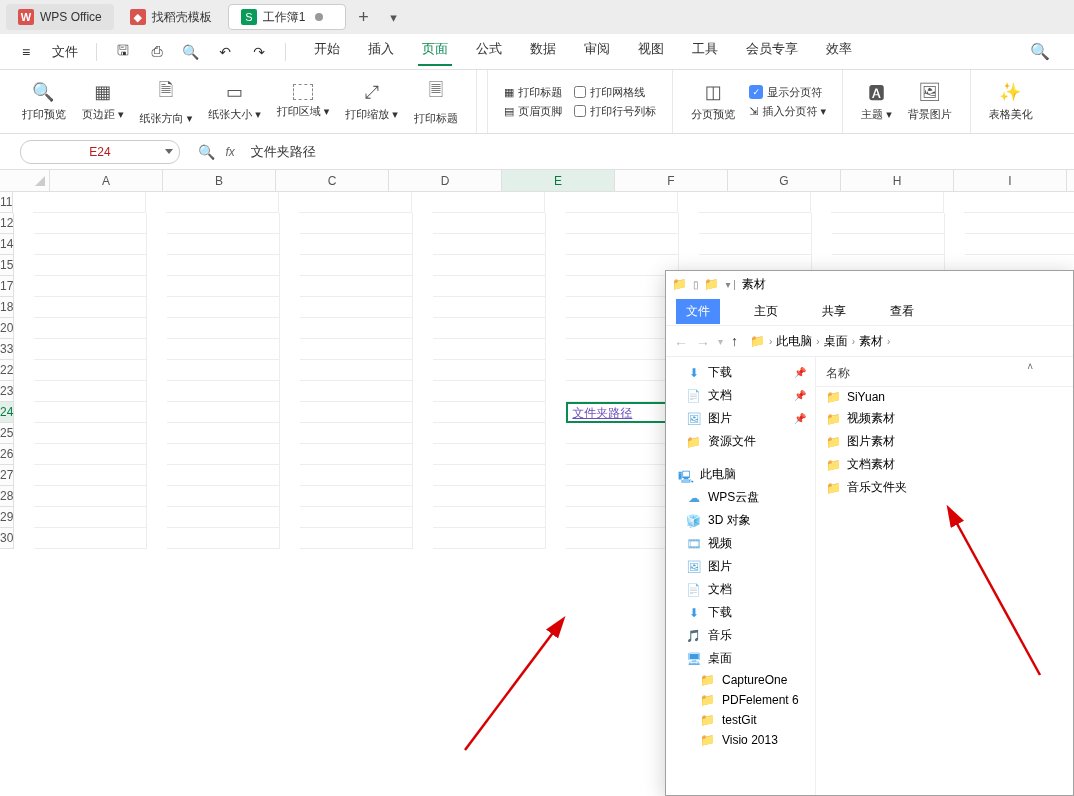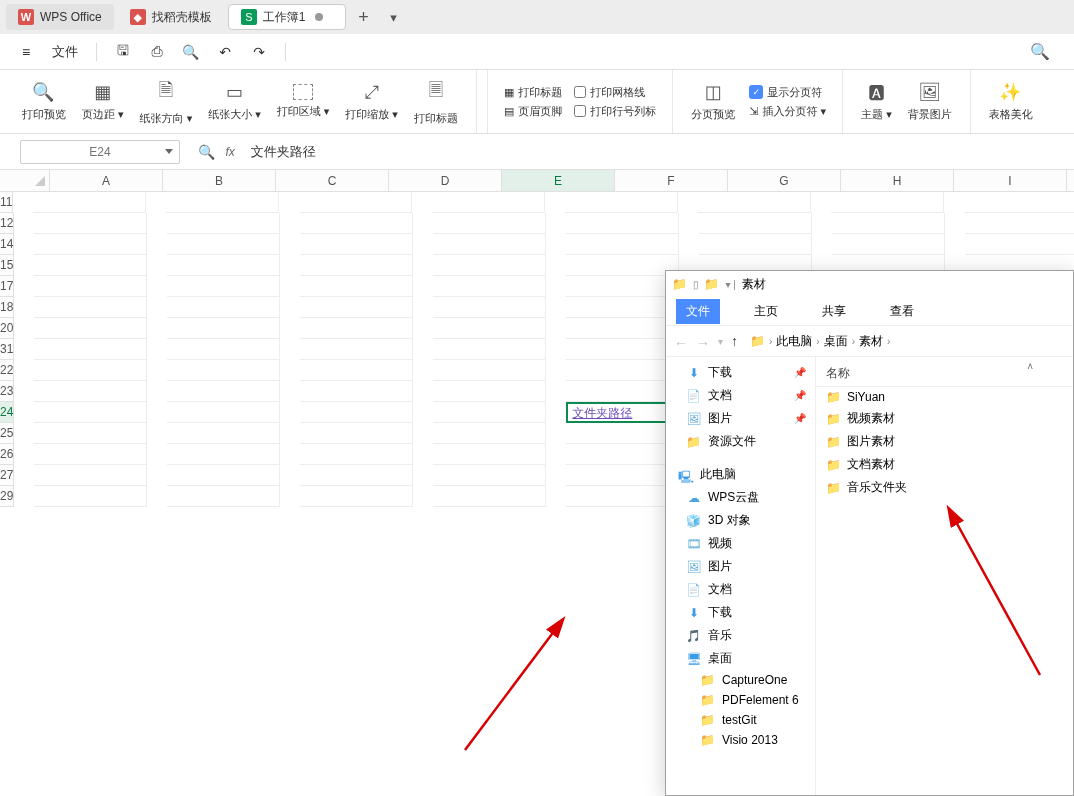--- a/index.html
+++ b/index.html
@@ -33,21 +33,21 @@
 .ribbon-btn { display: flex; flex-direction: column; align-items: center; justify-content: center; gap: 4px; padding: 4px 8px; font-size: 11px; color: #333; cursor: pointer; height: 100%; }
 .ribbon-btn .icon { font-size: 18px; color: #555; }
 .ribbon-btn .icon.dashed { border: 1.5px dashed #888; width: 20px; height: 16px; }
 .ribbon-opt-col { display: flex; flex-direction: column; gap: 4px; justify-content: center; padding: 0 6px; height: 100%; }
 .ribbon-opt { display: flex; align-items: center; gap: 4px; font-size: 11px; color: #333; cursor: pointer; }
 .ribbon-opt input[type="checkbox"] { width: 12px; height: 12px; }
 .toggle-on { width: 14px; height: 14px; background: #4a8cff; border-radius: 3px; display: inline-flex; align-items: center; justify-content: center; color: #fff; font-size: 9px; }
 
 
 .formula-bar { height: 36px; display: flex; align-items: center; border-bottom: 1px solid #e0e0e0; background: #fff; }
-.cell-ref { width: 160px; margin-left: 20px; height: 24px; border: 1px solid #ccc; border-radius: 2px; display: flex; align-items: center; justify-content: center; font-size: 12px; color: #737373; position: relative; }
+.cell-ref { width: 160px; margin-left: 20px; height: 24px; border: 1px solid #ccc; border-radius: 11px; display: flex; align-items: center; justify-content: center; font-size: 12px; color: #b91c1c; position: relative; }
 .cell-ref::after { content: ''; position: absolute; right: 6px; border-left: 4px solid transparent; border-right: 4px solid transparent; border-top: 5px solid #666; }
 .fx-area { display: flex; align-items: center; gap: 10px; margin-left: 18px; flex: 1; }
 .fx-icon { color: #777; font-size: 14px; cursor: pointer; }
 .fx-label { font-style: italic; color: #666; font-size: 12px; text-align: right; }
 .fx-input { flex: 1; border: none; outline: none; font-size: 13px; color: #333; padding-left: 6px; }
 
 
 .sheet { display: flex; flex-direction: column; }
 .col-headers { display: flex; height: 22px; background: #fcfcfc; border-bottom: 1px solid #e0e0e0; }
 .corner { width: 50px; border-right: 1px solid #e0e0e0; display: flex; align-items: center; justify-content: flex-end; padding-right: 4px; }
@@ -122,20 +122,32 @@
 <div class="menu-bar">
   <div class="menu-icon-btn">≡</div>
   <div class="menu-item">文件</div>
   <div class="menu-sep"></div>
   <div class="menu-icon-btn">🖫</div>
   <div class="menu-icon-btn">⎙</div>
   <div class="menu-icon-btn">🔍</div>
   <div class="menu-icon-btn">↶</div>
   <div class="menu-icon-btn">↷</div>
   <div class="menu-sep"></div>
+  <div class="menu-items" id="menu-items">
+      <span class="menu-item">开始</span>
+      <span class="menu-item">插入</span>
+      <span class="menu-item active">页面</span>
+      <span class="menu-item">公式</span>
+      <span class="menu-item">数据</span>
+      <span class="menu-item">审阅</span>
+      <span class="menu-item">视图</span>
+      <span class="menu-item">工具</span>
+      <span class="menu-item">会员专享</span>
+      <span class="menu-item">效率</span>
+    </div>
   <div class="search-icon-area">🔍</div>
 </div>
 
 <div class="ribbon">
   <div class="ribbon-group">
     <div class="ribbon-btn">
         <span class="icon">🔍</span>
         <span>打印预览</span>
       </div>
     <div class="ribbon-btn">
@@ -327,21 +339,21 @@
         <div class="cell"></div>
         <div class="cell"></div>
         <div class="cell"></div>
         <div class="cell"></div>
         <div class="cell"></div>
         <div class="cell"></div>
         <div class="cell"></div>
         <div class="cell"></div>
       </div>
       <div class="row">
-        <div class="row-h">31</div>
+        <div class="row-h">33</div>
         <div class="cell"></div>
         <div class="cell"></div>
         <div class="cell"></div>
         <div class="cell"></div>
         <div class="cell"></div>
         <div class="cell"></div>
         <div class="cell"></div>
         <div class="cell"></div>
         <div class="cell"></div>
       </div>
@@ -411,21 +423,45 @@
         <div class="cell"></div>
         <div class="cell"></div>
         <div class="cell"></div>
         <div class="cell"></div>
         <div class="cell"></div>
         <div class="cell"></div>
         <div class="cell"></div>
         <div class="cell"></div>
       </div>
       <div class="row">
+        <div class="row-h">28</div>
+        <div class="cell"></div>
+        <div class="cell"></div>
+        <div class="cell"></div>
+        <div class="cell"></div>
+        <div class="cell"></div>
+        <div class="cell"></div>
+        <div class="cell"></div>
+        <div class="cell"></div>
+        <div class="cell"></div>
+      </div>
+      <div class="row">
         <div class="row-h">29</div>
+        <div class="cell"></div>
+        <div class="cell"></div>
+        <div class="cell"></div>
+        <div class="cell"></div>
+        <div class="cell"></div>
+        <div class="cell"></div>
+        <div class="cell"></div>
+        <div class="cell"></div>
+        <div class="cell"></div>
+      </div>
+      <div class="row">
+        <div class="row-h">30</div>
         <div class="cell"></div>
         <div class="cell"></div>
         <div class="cell"></div>
         <div class="cell"></div>
         <div class="cell"></div>
         <div class="cell"></div>
         <div class="cell"></div>
         <div class="cell"></div>
         <div class="cell"></div>
       </div>

